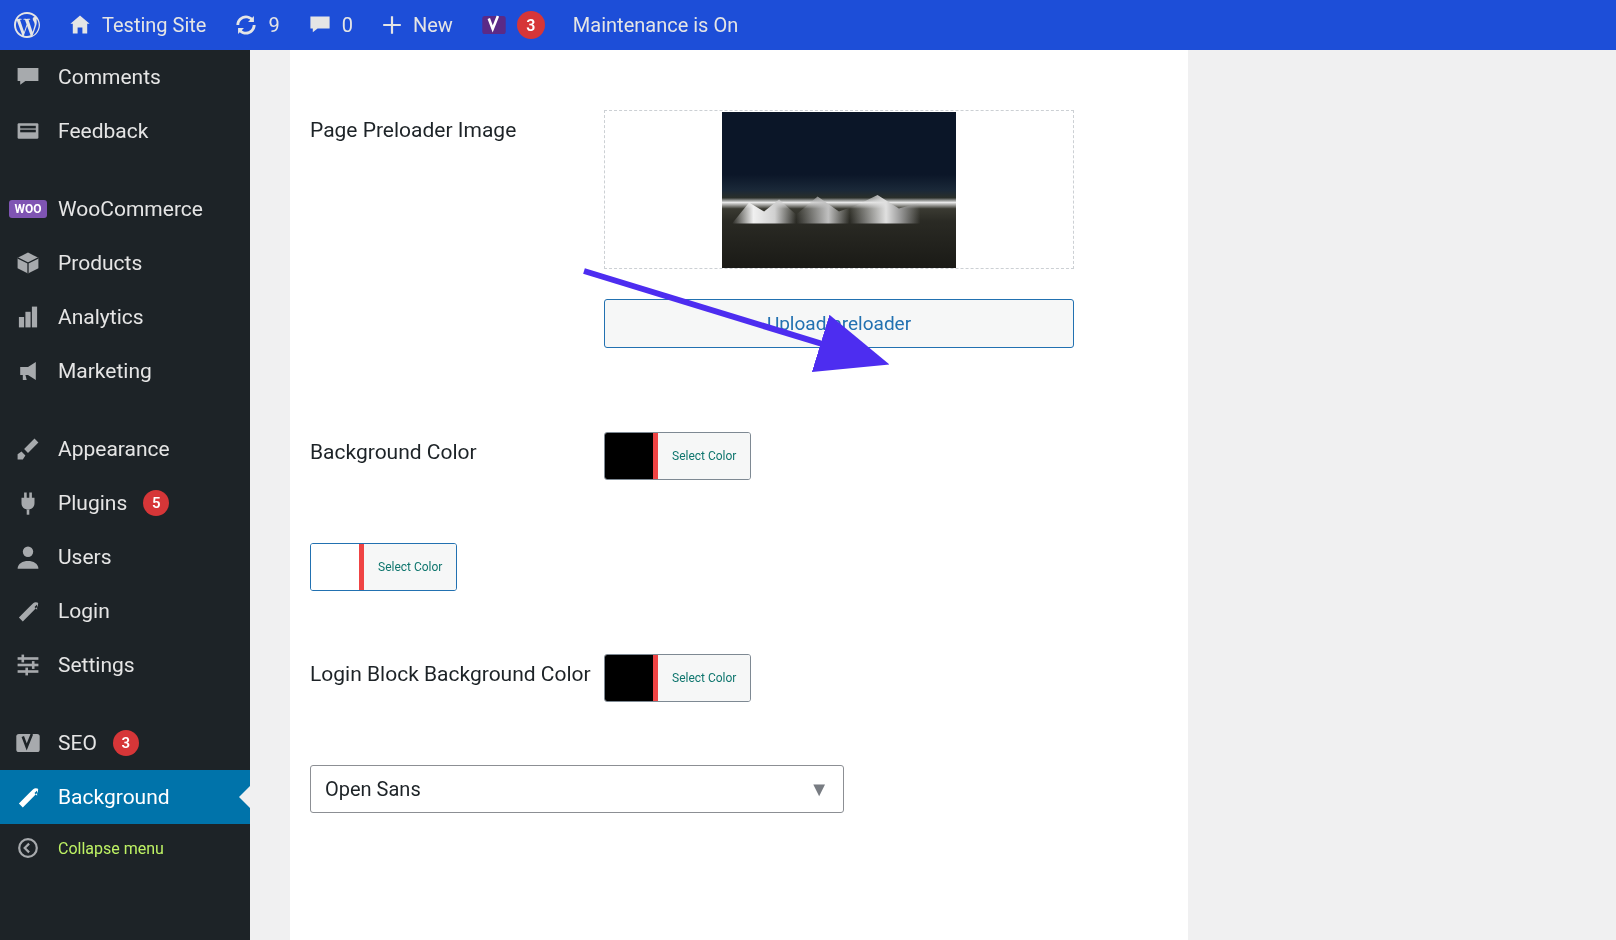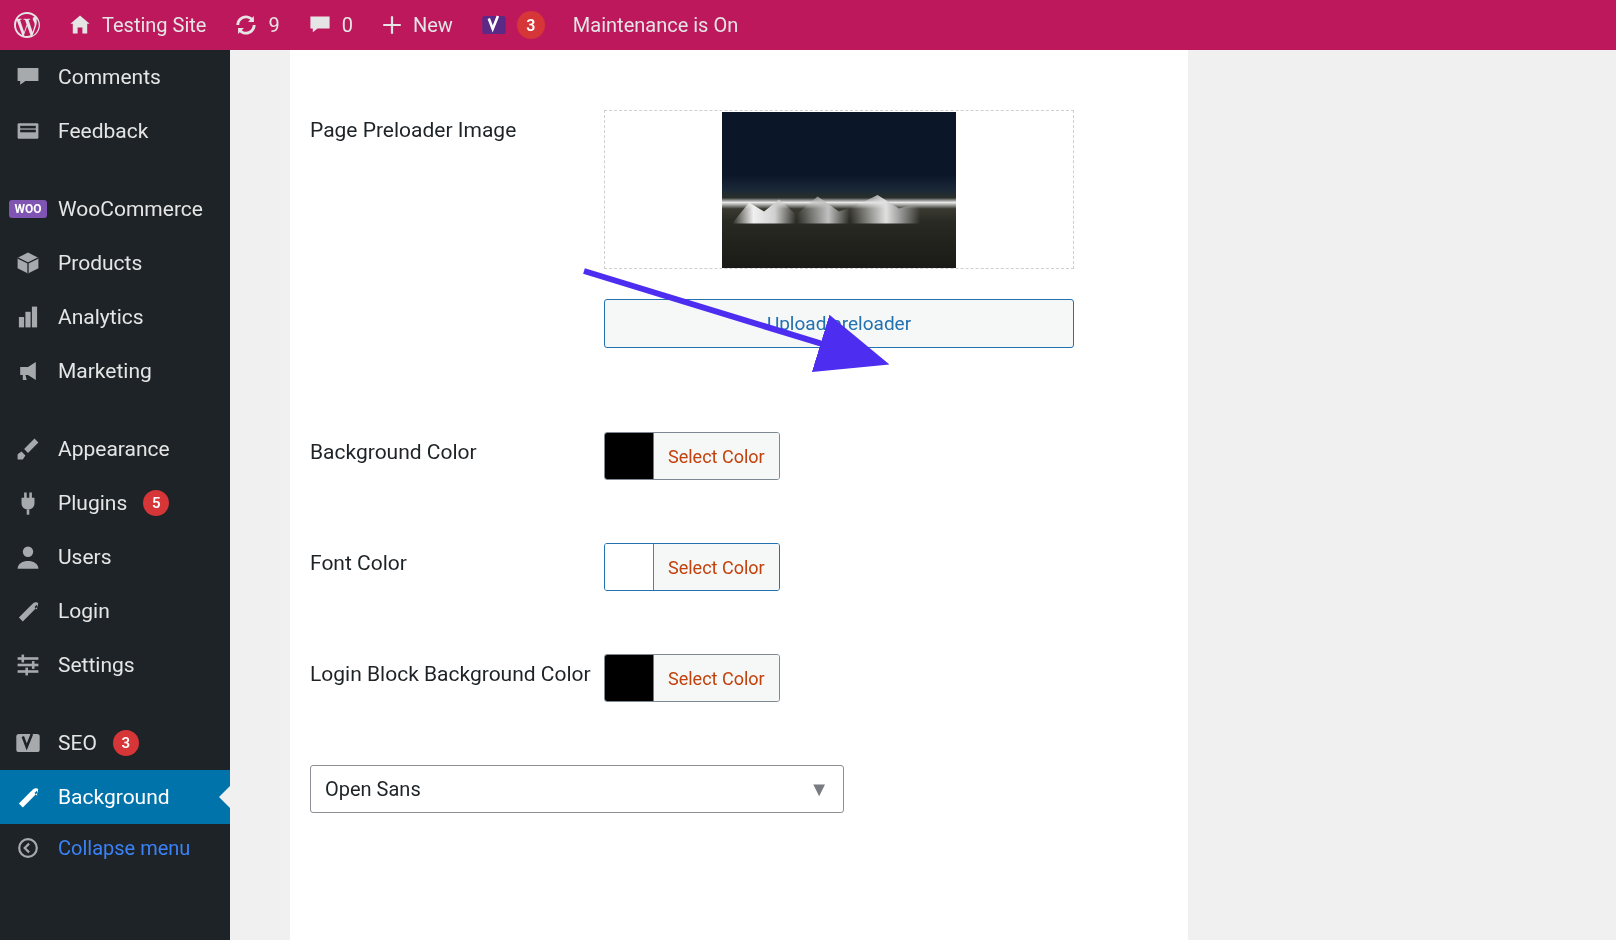--- a/index.html
+++ b/index.html
@@ -8,21 +8,21 @@
   background: #f0f0f1;
   width: 1616px;
   height: 940px;
   overflow: hidden;
   position: relative;
 }
 
 
 #adminbar {
   height: 50px;
-  background: #be185d;
+  background: #1d4ed8;
   color: #e5e5e5;
   display: flex;
   align-items: center;
   padding: 0 8px 0 0;
   font-size: 20px;
   position: relative;
   z-index: 100;
 }
 .ab-item {
   display: flex;
@@ -53,37 +53,37 @@
   background: #50575e;
   border-radius: 3px;
   display: inline-flex; align-items:center; justify-content:center;
 }
 
 
 #sidebar {
   position: absolute;
   top: 50px;
   left: 0;
-  width: 230px;
+  width: 250px;
   height: 890px;
   background: #1d2327;
   color: #e5e5e5;
   font-size: 21px;
   padding-top: 0;
 }
 .menu-item {
   display: flex;
   align-items: center;
   height: 54px;
   padding: 0 14px 0 14px;
   gap: 16px;
   cursor: pointer;
   position: relative;
 }
-.menu-item.small { height: 48px; font-size: 20px; color: #3b82f6; }
+.menu-item.small { height: 48px; font-size: 16px; color: #bef264; }
 .menu-item .micon {
   width: 28px; height: 28px; display: inline-flex; align-items: center; justify-content: center;
   color: #a7aaad;
 }
 .menu-sep { height: 24px; }
 .menu-item.current {
   background: #0073aa;
   color: #fff;
 }
 .menu-item.current .micon { color: #fff; }
@@ -199,26 +199,26 @@
   height: 48px;
   border: 1px solid #7e8993;
   border-radius: 3px;
   overflow: hidden;
 }
 .color-swatch {
   width: 48px;
 }
 .color-btn {
   background: #f6f7f7;
-  border-left: 1px solid #ef4444;
+  border-left: 5px solid #ef4444;
   padding: 0 14px;
   display: inline-flex;
   align-items: center;
-  color: #c2410c;
-  font-size: 18px;
+  color: #0f766e;
+  font-size: 12px;
   cursor: pointer;
 }
 
 
 .select {
   width: 534px;
   height: 48px;
   border: 1px solid #8c8f94;
   background: #fff;
   border-radius: 3px;
@@ -453,21 +453,20 @@
       <div class="label">Background Color</div>
       <div class="field">
         <div class="color-picker">
           <div class="color-swatch" style="background:#000000"></div>
           <div class="color-btn">Select Color</div>
         </div>
       </div>
     </div>
 
     <div class="form-row" style="margin-top:16px;">
-      <div class="label">Font Color</div>
       <div class="field">
         <div class="color-picker" style="border-color:#2271b1;">
           <div class="color-swatch" style="background:#ffffff"></div>
           <div class="color-btn">Select Color</div>
         </div>
       </div>
     </div>
 
     <div class="form-row" style="margin-top:16px;">
       <div class="label">Login Block Background Color</div>

